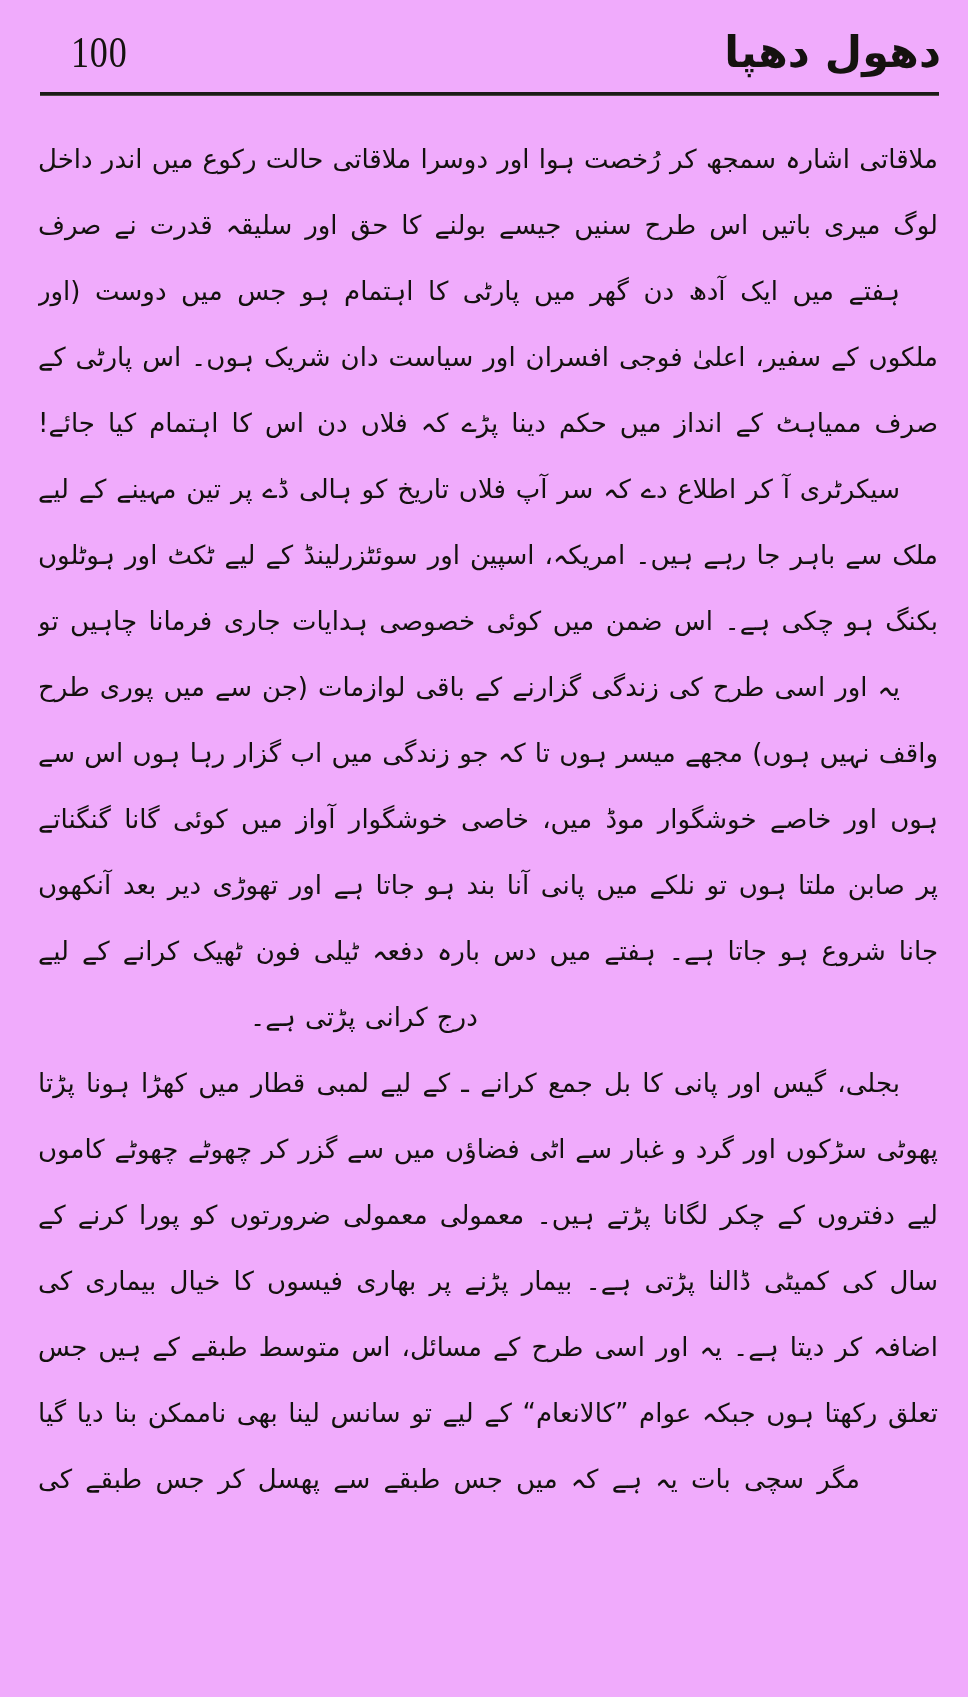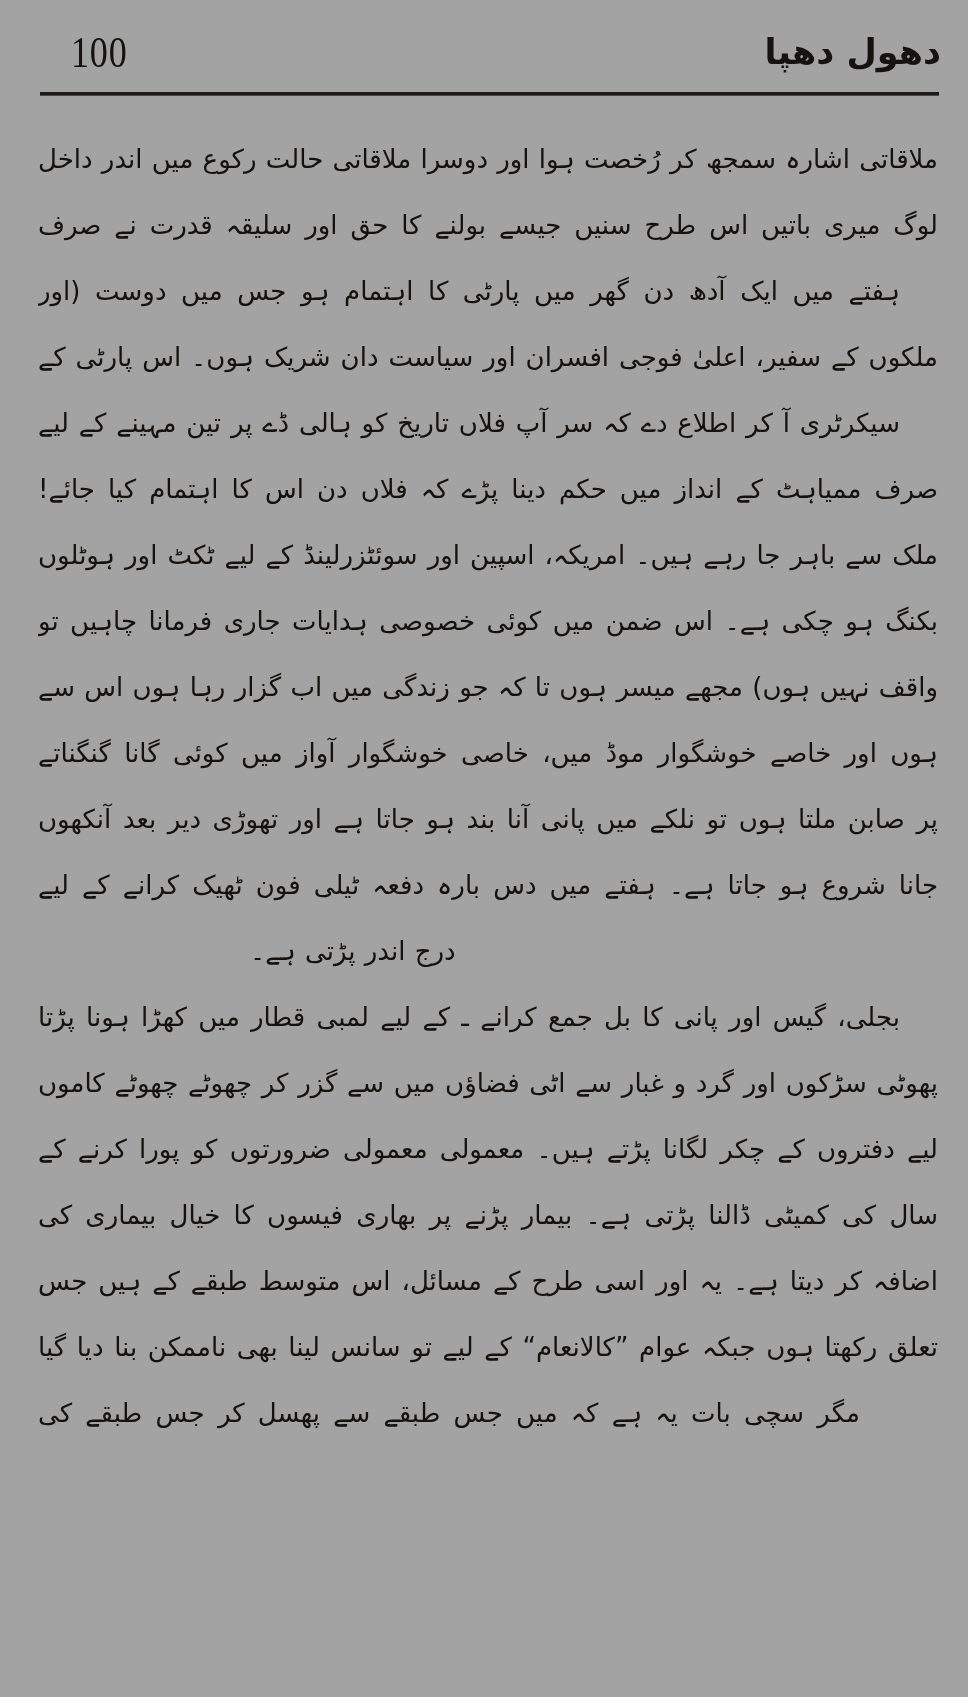--- a/index.html
+++ b/index.html
@@ -4,37 +4,37 @@
 <style>
   html,body{margin:0;padding:0;}
   body{
     width:968px;height:1697px;
     background:#e9e7e2;
     font-family:"DejaVu Sans",sans-serif;
   }
   .page{
     position:relative;
     width:968px;height:1697px;
-    background:#a3a3a3;
+    background:#f0abfc;
     color:#171411;
     overflow:hidden;
   }
   
   .page-number{
     position:absolute;left:71px;top:31px;
     font-family:"Liberation Serif",serif;
     font-size:44px;line-height:44px;
     transform:scaleX(.82);transform-origin:left center;
     letter-spacing:1px;
     color:#15120f;
   }
   .book-title{
     position:absolute;right:27px;top:26px;
     direction:rtl;
-    font-size:35px;line-height:52px;
+    font-size:43px;line-height:52px;
     font-weight:bold;
     color:#15120f;
   }
   .rule{
     position:absolute;left:40px;right:29px;top:92px;
     height:3px;background:#1c1a18;
     border-bottom:1px solid #4a4742;
   }
   
   .body-text{
@@ -65,29 +65,30 @@
   <div class="book-title">دھول دھپا</div>
 
   <div class="rule"></div>
 
   <main class="body-text">
 
   <div class="line full">ملاقاتی اشارہ سمجھ کر رُخصت ہوا اور دوسرا ملاقاتی حالت رکوع میں اندر داخل ہو۔ یہ سب</div>
       <div class="line full">لوگ میری باتیں اس طرح سنیں جیسے بولنے کا حق اور سلیقہ قدرت نے صرف مجھے</div>
       <div class="line indent">ہفتے میں ایک آدھ دن گھر میں پارٹی کا اہتمام ہو جس میں دوست (اور دشمن)</div>
       <div class="line full">ملکوں کے سفیر، اعلیٰ فوجی افسران اور سیاست دان شریک ہوں۔ اس پارٹی کے لیے</div>
+      <div class="line full">صرف ممیاہٹ کے انداز میں حکم دینا پڑے کہ فلاں دن اس کا اہتمام کیا جائے!</div>
       <div class="line indent">سیکرٹری آ کر اطلاع دے کہ سر آپ فلاں تاریخ کو ہالی ڈے پر تین مہینے کے لیے</div>
-      <div class="line full">صرف ممیاہٹ کے انداز میں حکم دینا پڑے کہ فلاں دن اس کا اہتمام کیا جائے!</div>
       <div class="line full">ملک سے باہر جا رہے ہیں۔ امریکہ، اسپین اور سوئٹزرلینڈ کے لیے ٹکٹ اور ہوٹلوں کی</div>
       <div class="line full">بکنگ ہو چکی ہے۔ اس ضمن میں کوئی خصوصی ہدایات جاری فرمانا چاہیں تو حکم دیں!</div>
+      <div class="line indent">یہ اور اسی طرح کی زندگی گزارنے کے باقی لوازمات (جن سے میں پوری طرح</div>
       <div class="line full">واقف نہیں ہوں) مجھے میسر ہوں تا کہ جو زندگی میں اب گزار رہا ہوں اس سے چھٹکارا</div>
       <div class="line full">ہوں اور خاصے خوشگوار موڈ میں، خاصی خوشگوار آواز میں کوئی گانا گنگناتے ہوئے چہرے</div>
       <div class="line full">پر صابن ملتا ہوں تو نلکے میں پانی آنا بند ہو جاتا ہے اور تھوڑی دیر بعد آنکھوں میں صابن</div>
       <div class="line full">جانا شروع ہو جاتا ہے۔ ہفتے میں دس بارہ دفعہ ٹیلی فون ٹھیک کرانے کے لیے شکایت</div>
-      <div class="line short-mid">درج اندر پڑتی ہے۔</div>
+      <div class="line short-mid">درج کرانی پڑتی ہے۔</div>
       <div class="line indent">بجلی، گیس اور پانی کا بل جمع کرانے ـ کے لیے لمبی قطار میں کھڑا ہونا پڑتا ہے، ٹوٹی</div>
       <div class="line full">پھوٹی سڑکوں اور گرد و غبار سے اٹی فضاؤں میں سے گزر کر چھوٹے چھوٹے کاموں کے</div>
       <div class="line full">لیے دفتروں کے چکر لگانا پڑتے ہیں۔ معمولی معمولی ضرورتوں کو پورا کرنے کے لیے دو دو</div>
       <div class="line full">سال کی کمیٹی ڈالنا پڑتی ہے۔ بیمار پڑنے پر بھاری فیسوں کا خیال بیماری کی شدت میں</div>
       <div class="line full">اضافہ کر دیتا ہے۔ یہ اور اسی طرح کے مسائل، اس متوسط طبقے کے ہیں جس سے میں</div>
       <div class="line full">تعلق رکھتا ہوں جبکہ عوام ”کالانعام“ کے لیے تو سانس لینا بھی ناممکن بنا دیا گیا ہے۔</div>
       <div class="line indent-lg">مگر سچی بات یہ ہے کہ میں جس طبقے سے پھسل کر جس طبقے کی طرف جانا چاہتا</div>
     </main>
 
 </div>

